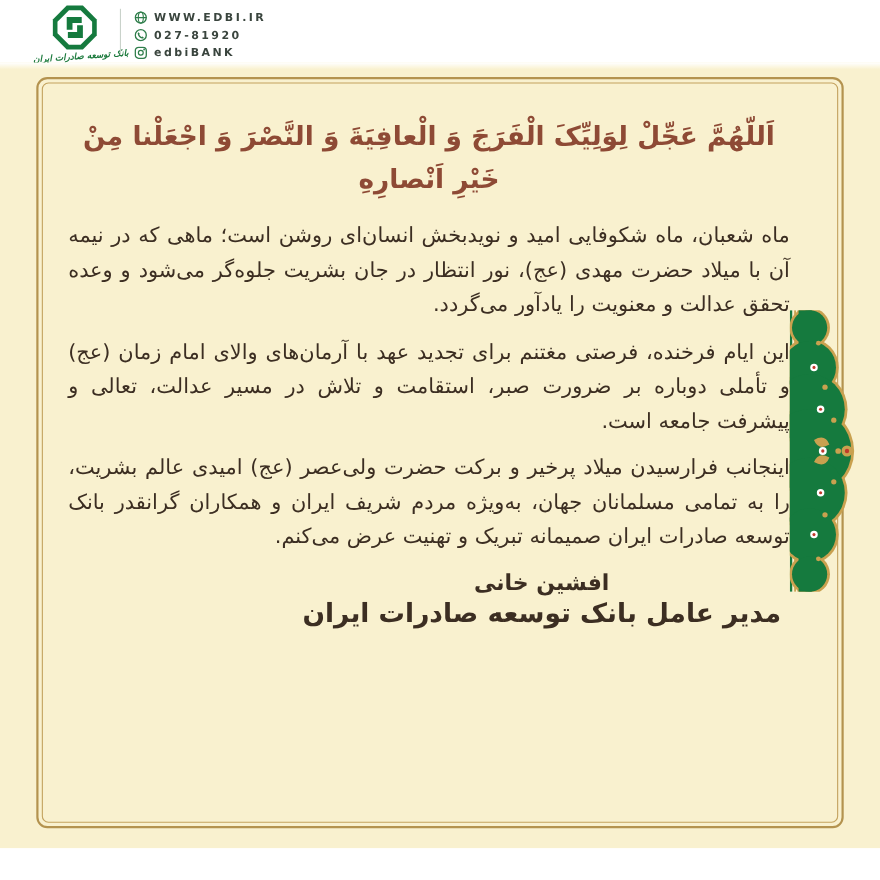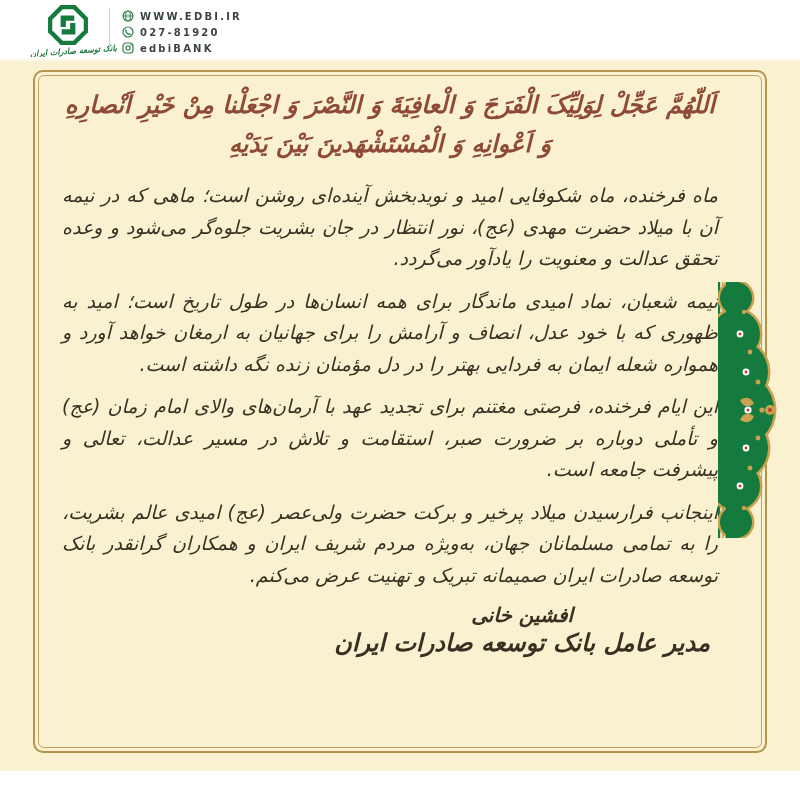--- a/index.html
+++ b/index.html
@@ -33,23 +33,22 @@
   }
   .frame{
     position:absolute;left:33px;top:13px;right:33px;bottom:18px;
     border:2.5px solid #b4934f;border-radius:10px;
   }
   .frame-inner{
     position:absolute;inset:3px;border:1.2px solid #c3a25e;border-radius:6px;
   }
   
   .content{
-    position:absolute;left:62px;top:29px;width:656px;
+    position:absolute;left:62px;top:48px;width:656px;
     direction:rtl;
-    font-style:italic;
   }
   .prayer{
     text-align:center;color:#8e4a35;font-weight:bold;
     font-size:24px;line-height:39px;margin:0 0 16px 0;
   }
   .prayer-line{display:block;}
   .body-par{
     margin:0 0 11px 0;color:#3c2e22;font-size:19px;line-height:31.5px;
     text-align:justify;font-weight:500;
   }
@@ -111,25 +110,23 @@
   <div class="panel">
 
     <div class="frame">
       <div class="frame-inner"></div>
     </div>
 
     <div class="content">
 
       <div class="prayer">
         <span class="prayer-line">اَللّهُمَّ عَجِّلْ لِوَلِیِّکَ الْفَرَجَ وَ الْعافِیَةَ وَ النَّصْرَ وَ اجْعَلْنا مِنْ خَیْرِ اَنْصارِهِ</span>
-        <span class="prayer-line">وَ اَعْوانِهِ وَ الْمُسْتَشْهَدینَ بَیْنَ یَدَیْهِ</span>
       </div>
 
-      <p class="body-par">ماه فرخنده، ماه شکوفایی امید و نویدبخش آینده‌ای روشن است؛ ماهی که در نیمه آن با میلاد حضرت مهدی (عج)، نور انتظار در جان بشریت جلوه‌گر می‌شود و وعده تحقق عدالت و معنویت را یادآور می‌گردد.</p>
-      <p class="body-par">نیمه شعبان، نماد امیدی ماندگار برای همه انسان‌ها در طول تاریخ است؛ امید به ظهوری که با خود عدل، انصاف و آرامش را برای جهانیان به ارمغان خواهد آورد و همواره شعله ایمان به فردایی بهتر را در دل مؤمنان زنده نگه داشته است.</p>
+      <p class="body-par">ماه شعبان، ماه شکوفایی امید و نویدبخش انسان‌ای روشن است؛ ماهی که در نیمه آن با میلاد حضرت مهدی (عج)، نور انتظار در جان بشریت جلوه‌گر می‌شود و وعده تحقق عدالت و معنویت را یادآور می‌گردد.</p>
       <p class="body-par">این ایام فرخنده، فرصتی مغتنم برای تجدید عهد با آرمان‌های والای امام زمان (عج) و تأملی دوباره بر ضرورت صبر، استقامت و تلاش در مسیر عدالت، تعالی و پیشرفت جامعه است.</p>
       <p class="body-par">اینجانب فرارسیدن میلاد پرخیر و برکت حضرت ولی‌عصر (عج) امیدی عالم بشریت، را به تمامی مسلمانان جهان، به‌ویژه مردم شریف ایران و همکاران گرانقدر بانک توسعه صادرات ایران صمیمانه تبریک و تهنیت عرض می‌کنم.</p>
 
       <div class="signature">
         <div class="sig-name">افشین خانی</div>
         <div class="sig-title">مدیر عامل بانک توسعه صادرات ایران</div>
       </div>
     </div>
 
     <svg class="ornament" width="76" height="256" viewBox="0 0 76 256">

